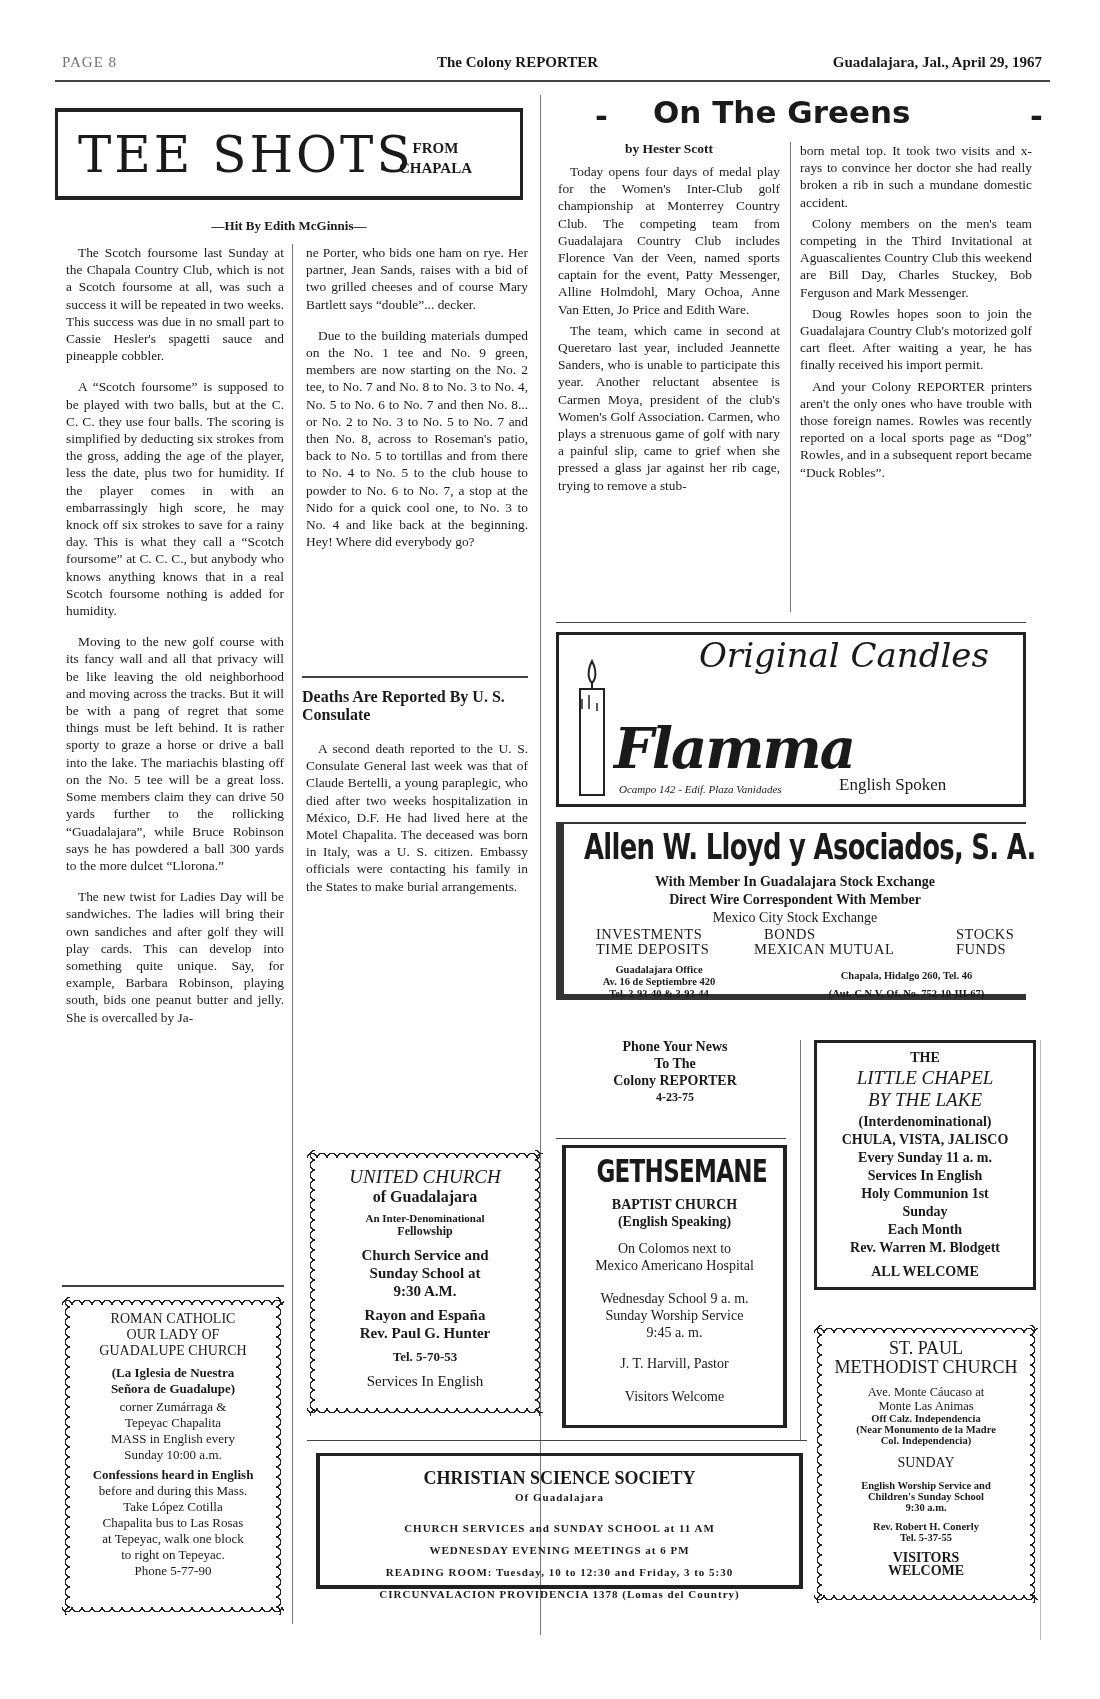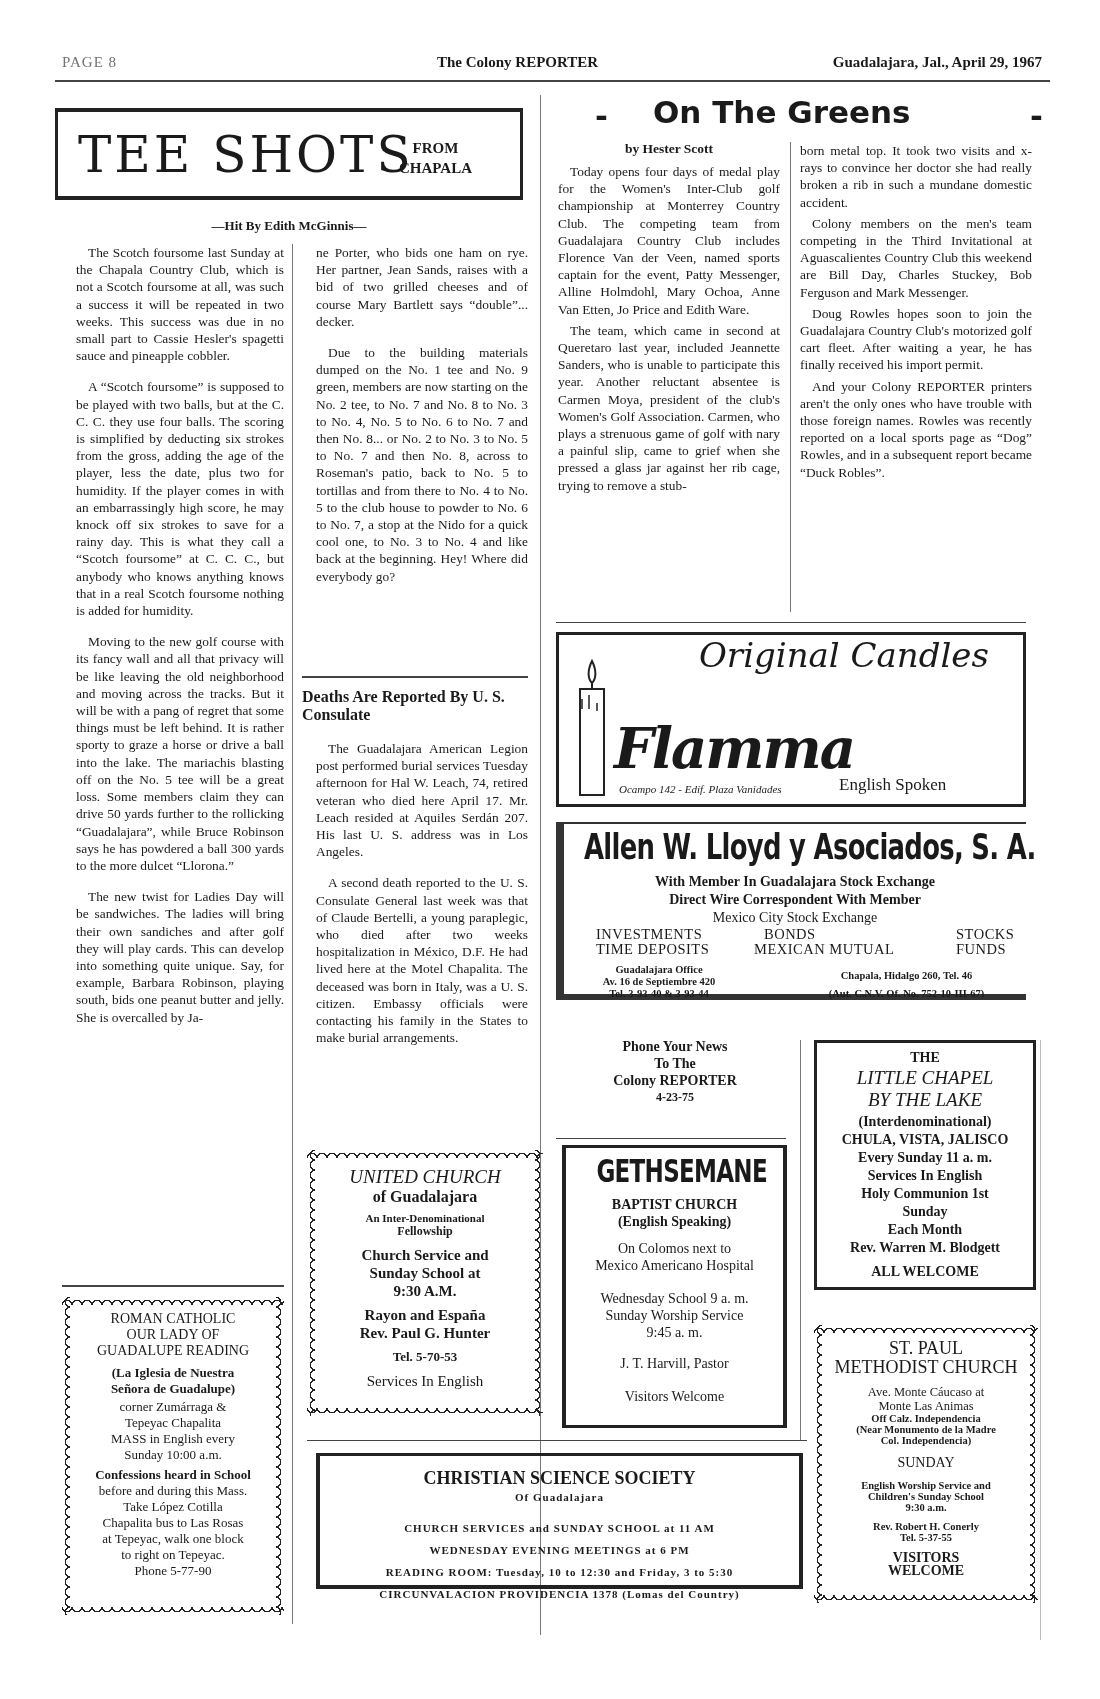--- a/index.html
+++ b/index.html
@@ -11,21 +11,21 @@
   .masthead .paper { position:absolute; left:375px; top:4px; font-weight:bold; font-size:15px; }
   .masthead .date { position:absolute; right:0; top:4px; font-weight:bold; font-size:15px; }
   .rule-top { left:55px; top:80px; width:995px; height:2px; background:#444; }
 
   
   .tee-box { left:55px; top:108px; width:468px; height:92px; border-left:3px solid #222; border-right:3px solid #222; border-top:4px solid #222; border-bottom:4px solid #222; box-sizing:border-box; }
   .tee-title { position:absolute; left:20px; top:14px; font-size:50px; letter-spacing:3px; font-family:"DejaVu Serif",serif; }
   .tee-from { position:absolute; right:48px; top:26px; font-size:15px; font-weight:bold; text-align:center; line-height:20px; }
   .byline { left:55px; top:218px; width:468px; text-align:center; font-size:13px; font-weight:bold; }
   .col { font-size:13.4px; line-height:17.2px; text-align:justify; }
-  .col p { margin:0 0 14px 14px; text-indent:12px; }
+  .col p { margin:0 0 14px 4px; text-indent:12px; }
   .col1 { left:62px; top:244px; width:222px; }
   .col2 { left:302px; top:244px; width:226px; }
   .vrule { width:1px; background:#777; }
   .hrule { height:2px; background:#444; }
   .deaths-head { left:302px; top:688px; width:226px; font-size:16px; font-weight:bold; line-height:18px; }
   .col2b { left:302px; top:740px; width:226px; }
 
   
   .greens-title { left:560px; top:98px; width:490px; font-size:31px; font-weight:bold; font-family:"DejaVu Sans",sans-serif; }
   .greens-title .dash1 { position:absolute; left:35px; top:0; }
@@ -112,21 +112,20 @@
 <div class="abs vrule" style="left:292px;top:244px;height:1380px;"></div>
 <div class="abs col col2">
   <p style="text-indent:0">ne Porter, who bids one ham on rye. Her partner, Jean Sands, raises with a bid of two grilled cheeses and of course Mary Bartlett says “double”... decker.</p>
   <p>Due to the building materials dumped on the No. 1 tee and No. 9 green, members are now starting on the No. 2 tee, to No. 7 and No. 8 to No. 3 to No. 4, No. 5 to No. 6 to No. 7 and then No. 8... or No. 2 to No. 3 to No. 5 to No. 7 and then No. 8, across to Roseman's patio, back to No. 5 to tortillas and from there to No. 4 to No. 5 to the club house to powder to No. 6 to No. 7, a stop at the Nido for a quick cool one, to No. 3 to No. 4 and like back at the beginning. Hey! Where did everybody go?</p>
 </div>
 <div class="abs hrule" style="left:302px;top:676px;width:226px;"></div>
 <div class="abs hrule" style="left:62px;top:1285px;width:222px;"></div>
 
 <div class="abs deaths-head">Deaths Are Reported By U. S. Consulate</div>
 <div class="abs col col2b">
-  <p>The Guadalajara American Legion post performed burial services Tuesday afternoon for Hal W. Leach, 74, retired veteran who died here April 17. Mr. Leach resided at Aquiles Serdán 207. His last U. S. address was in Los Angeles.</p>
   <p>A second death reported to the U. S. Consulate General last week was that of Claude Bertelli, a young paraplegic, who died after two weeks hospitalization in México, D.F. He had lived here at the Motel Chapalita. The deceased was born in Italy, was a U. S. citizen. Embassy officials were contacting his family in the States to make burial arrangements.</p>
 </div>
 
 <div class="abs vrule" style="left:540px;top:95px;height:1540px;"></div>
 
 <div class="abs greens-title">
   <span class="dash1">-</span>
   <span class="ttl">On The Greens</span>
   <span class="dash2">-</span>
 </div>
@@ -263,28 +262,28 @@
   <div class="b" style="margin-top:6px;font-weight:normal;">Services In English</div>
 </div>
 
 <div class="abs ad catholic">
   <div class="wave-h" style="top:0;"></div>
   <div class="wave-h" style="bottom:0;transform:scaleY(-1);"></div>
   <div class="wave-v" style="left:0;"></div>
   <div class="wave-v" style="right:0;transform:scaleX(-1);"></div>
   <div class="t">ROMAN CATHOLIC</div>
   <div class="t" style="margin-top:0;">OUR LADY OF</div>
-  <div class="t" style="margin-top:0;">GUADALUPE READING</div>
+  <div class="t" style="margin-top:0;">GUADALUPE CHURCH</div>
   <div class="s" style="margin-top:6px;">(La Iglesia de Nuestra</div>
   <div class="s">Señora de Guadalupe)</div>
   <div class="n" style="margin-top:2px;">corner Zumárraga &amp;</div>
   <div class="n">Tepeyac Chapalita</div>
   <div class="n">MASS in English every</div>
   <div class="n">Sunday 10:00 a.m.</div>
-  <div class="s" style="margin-top:4px;">Confessions heard in School</div>
+  <div class="s" style="margin-top:4px;">Confessions heard in English</div>
   <div class="n">before and during this Mass.</div>
   <div class="n">Take López Cotilla</div>
   <div class="n">Chapalita bus to Las Rosas</div>
   <div class="n">at Tepeyac, walk one block</div>
   <div class="n">to right on Tepeyac.</div>
   <div class="n">Phone 5-77-90</div>
 </div>
 
 <div class="abs hrule" style="left:307px;top:1440px;width:500px;height:1px;"></div>
 

